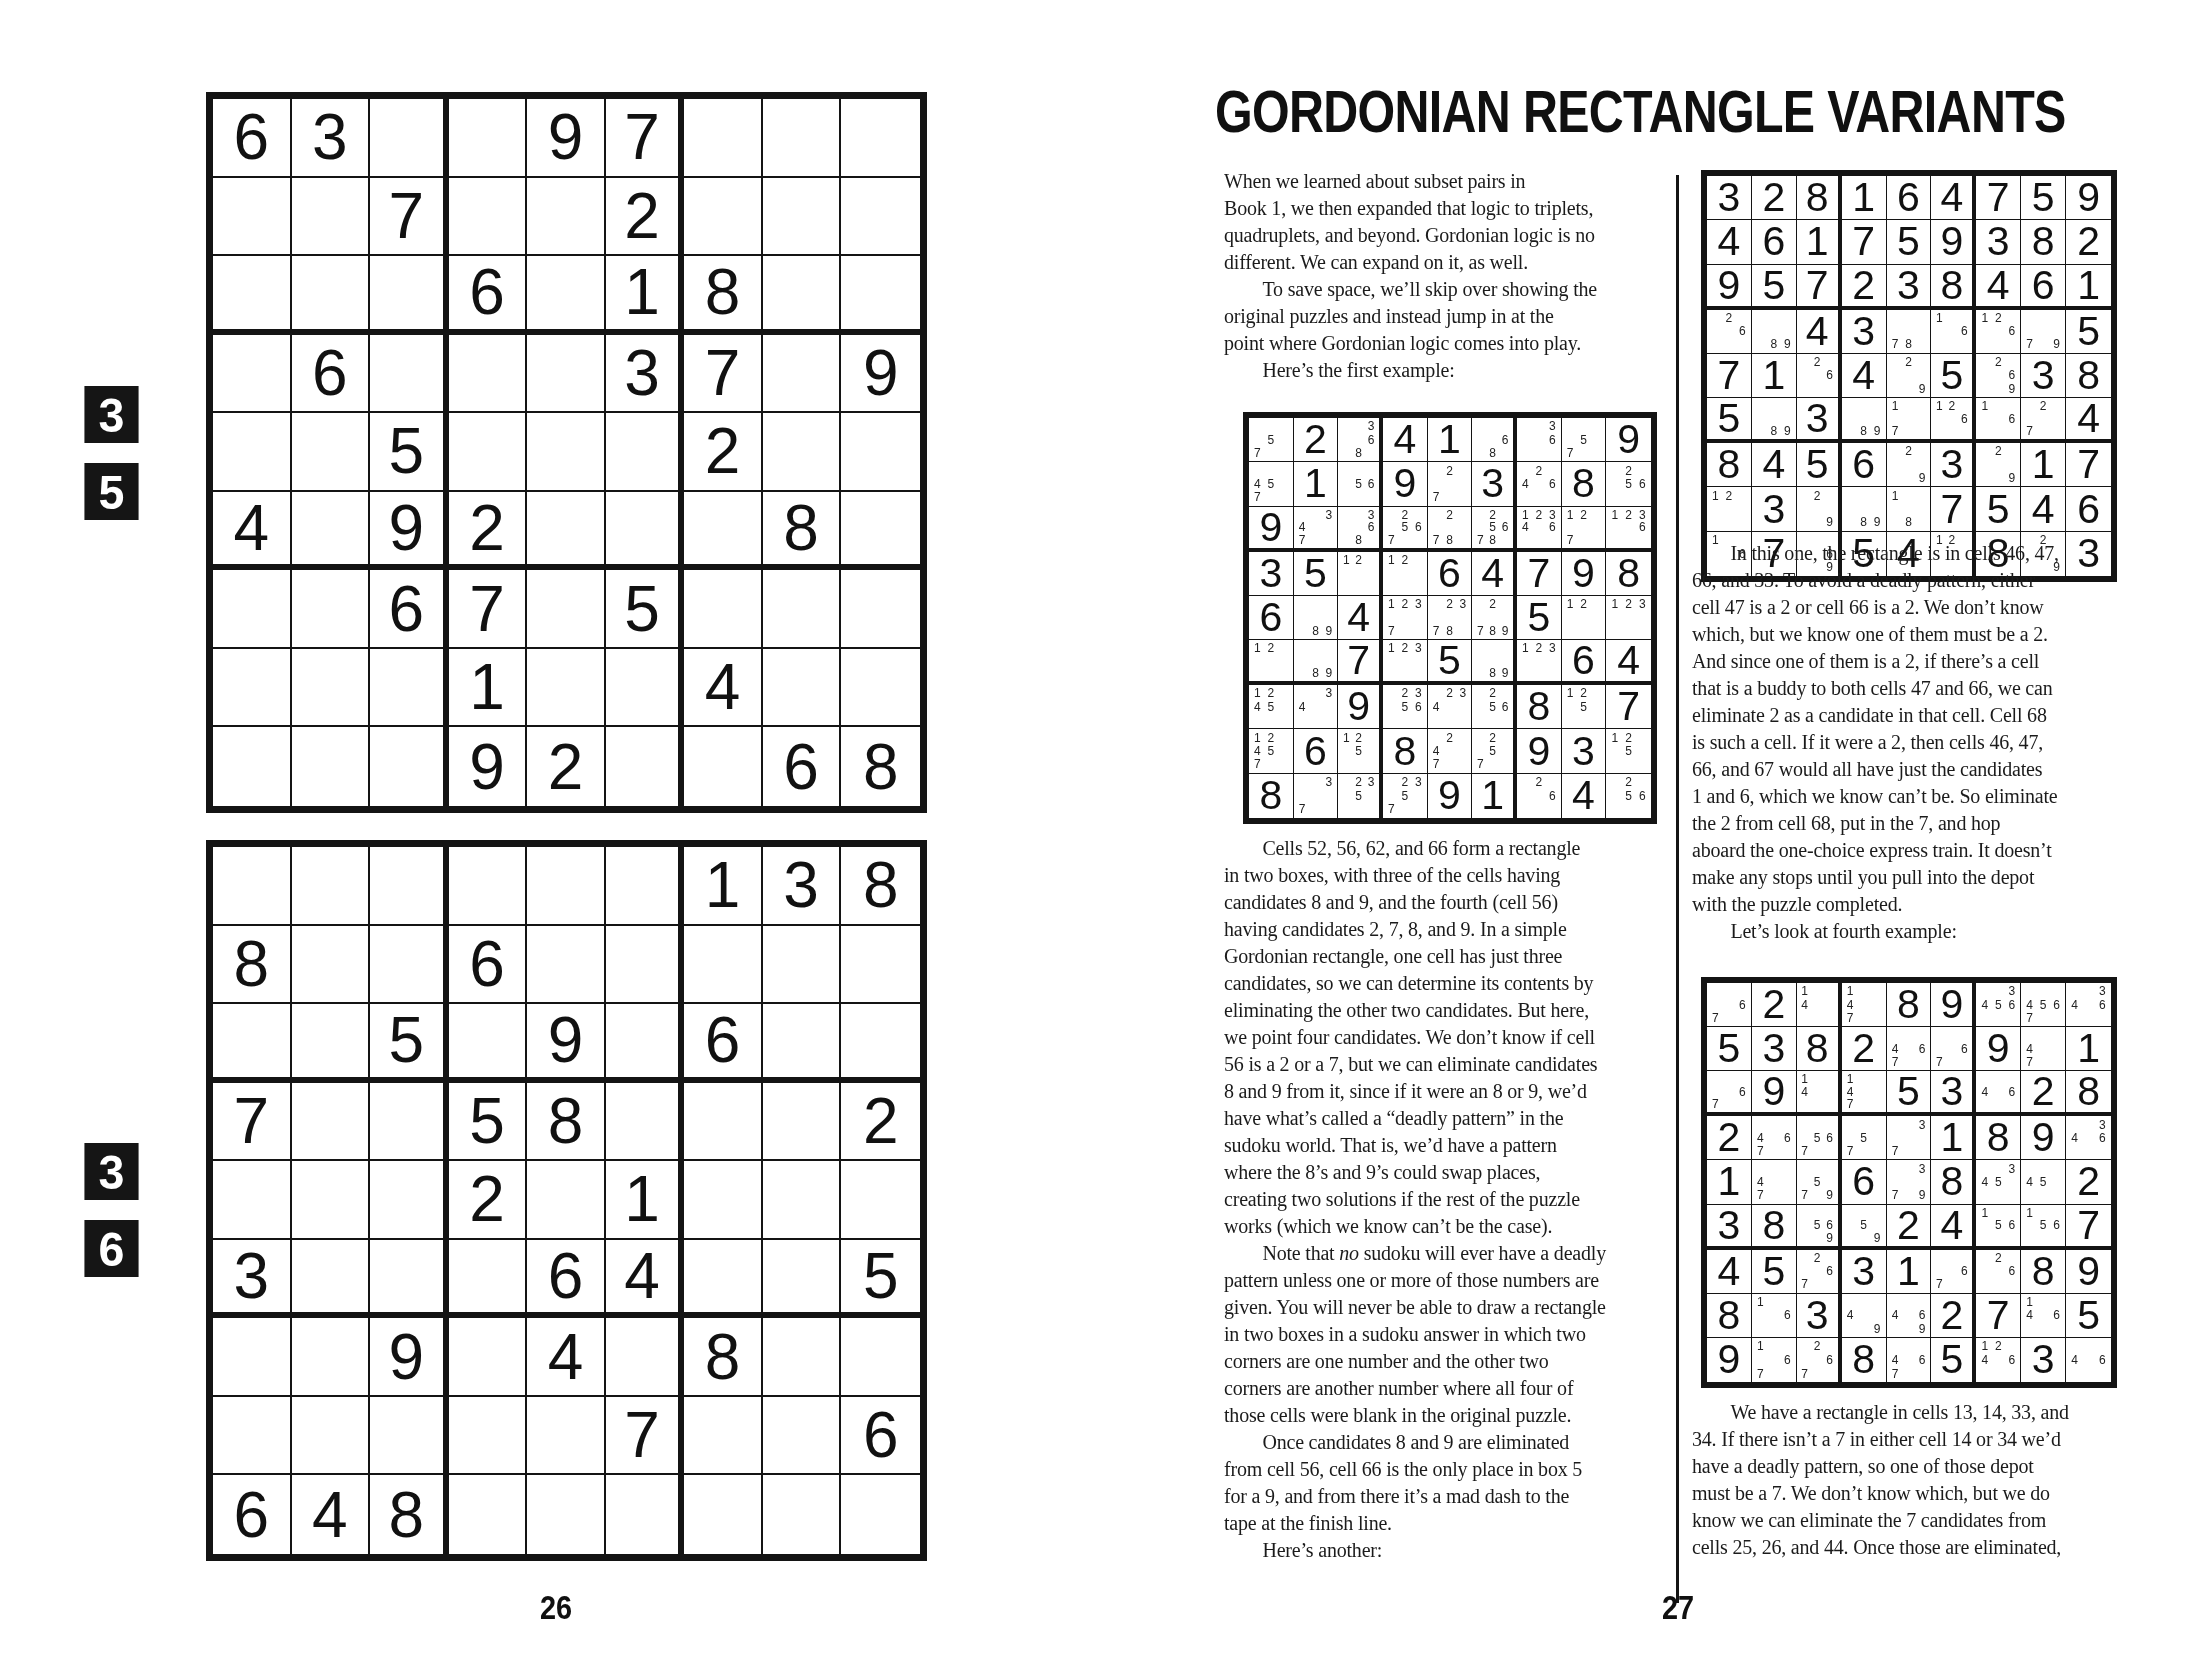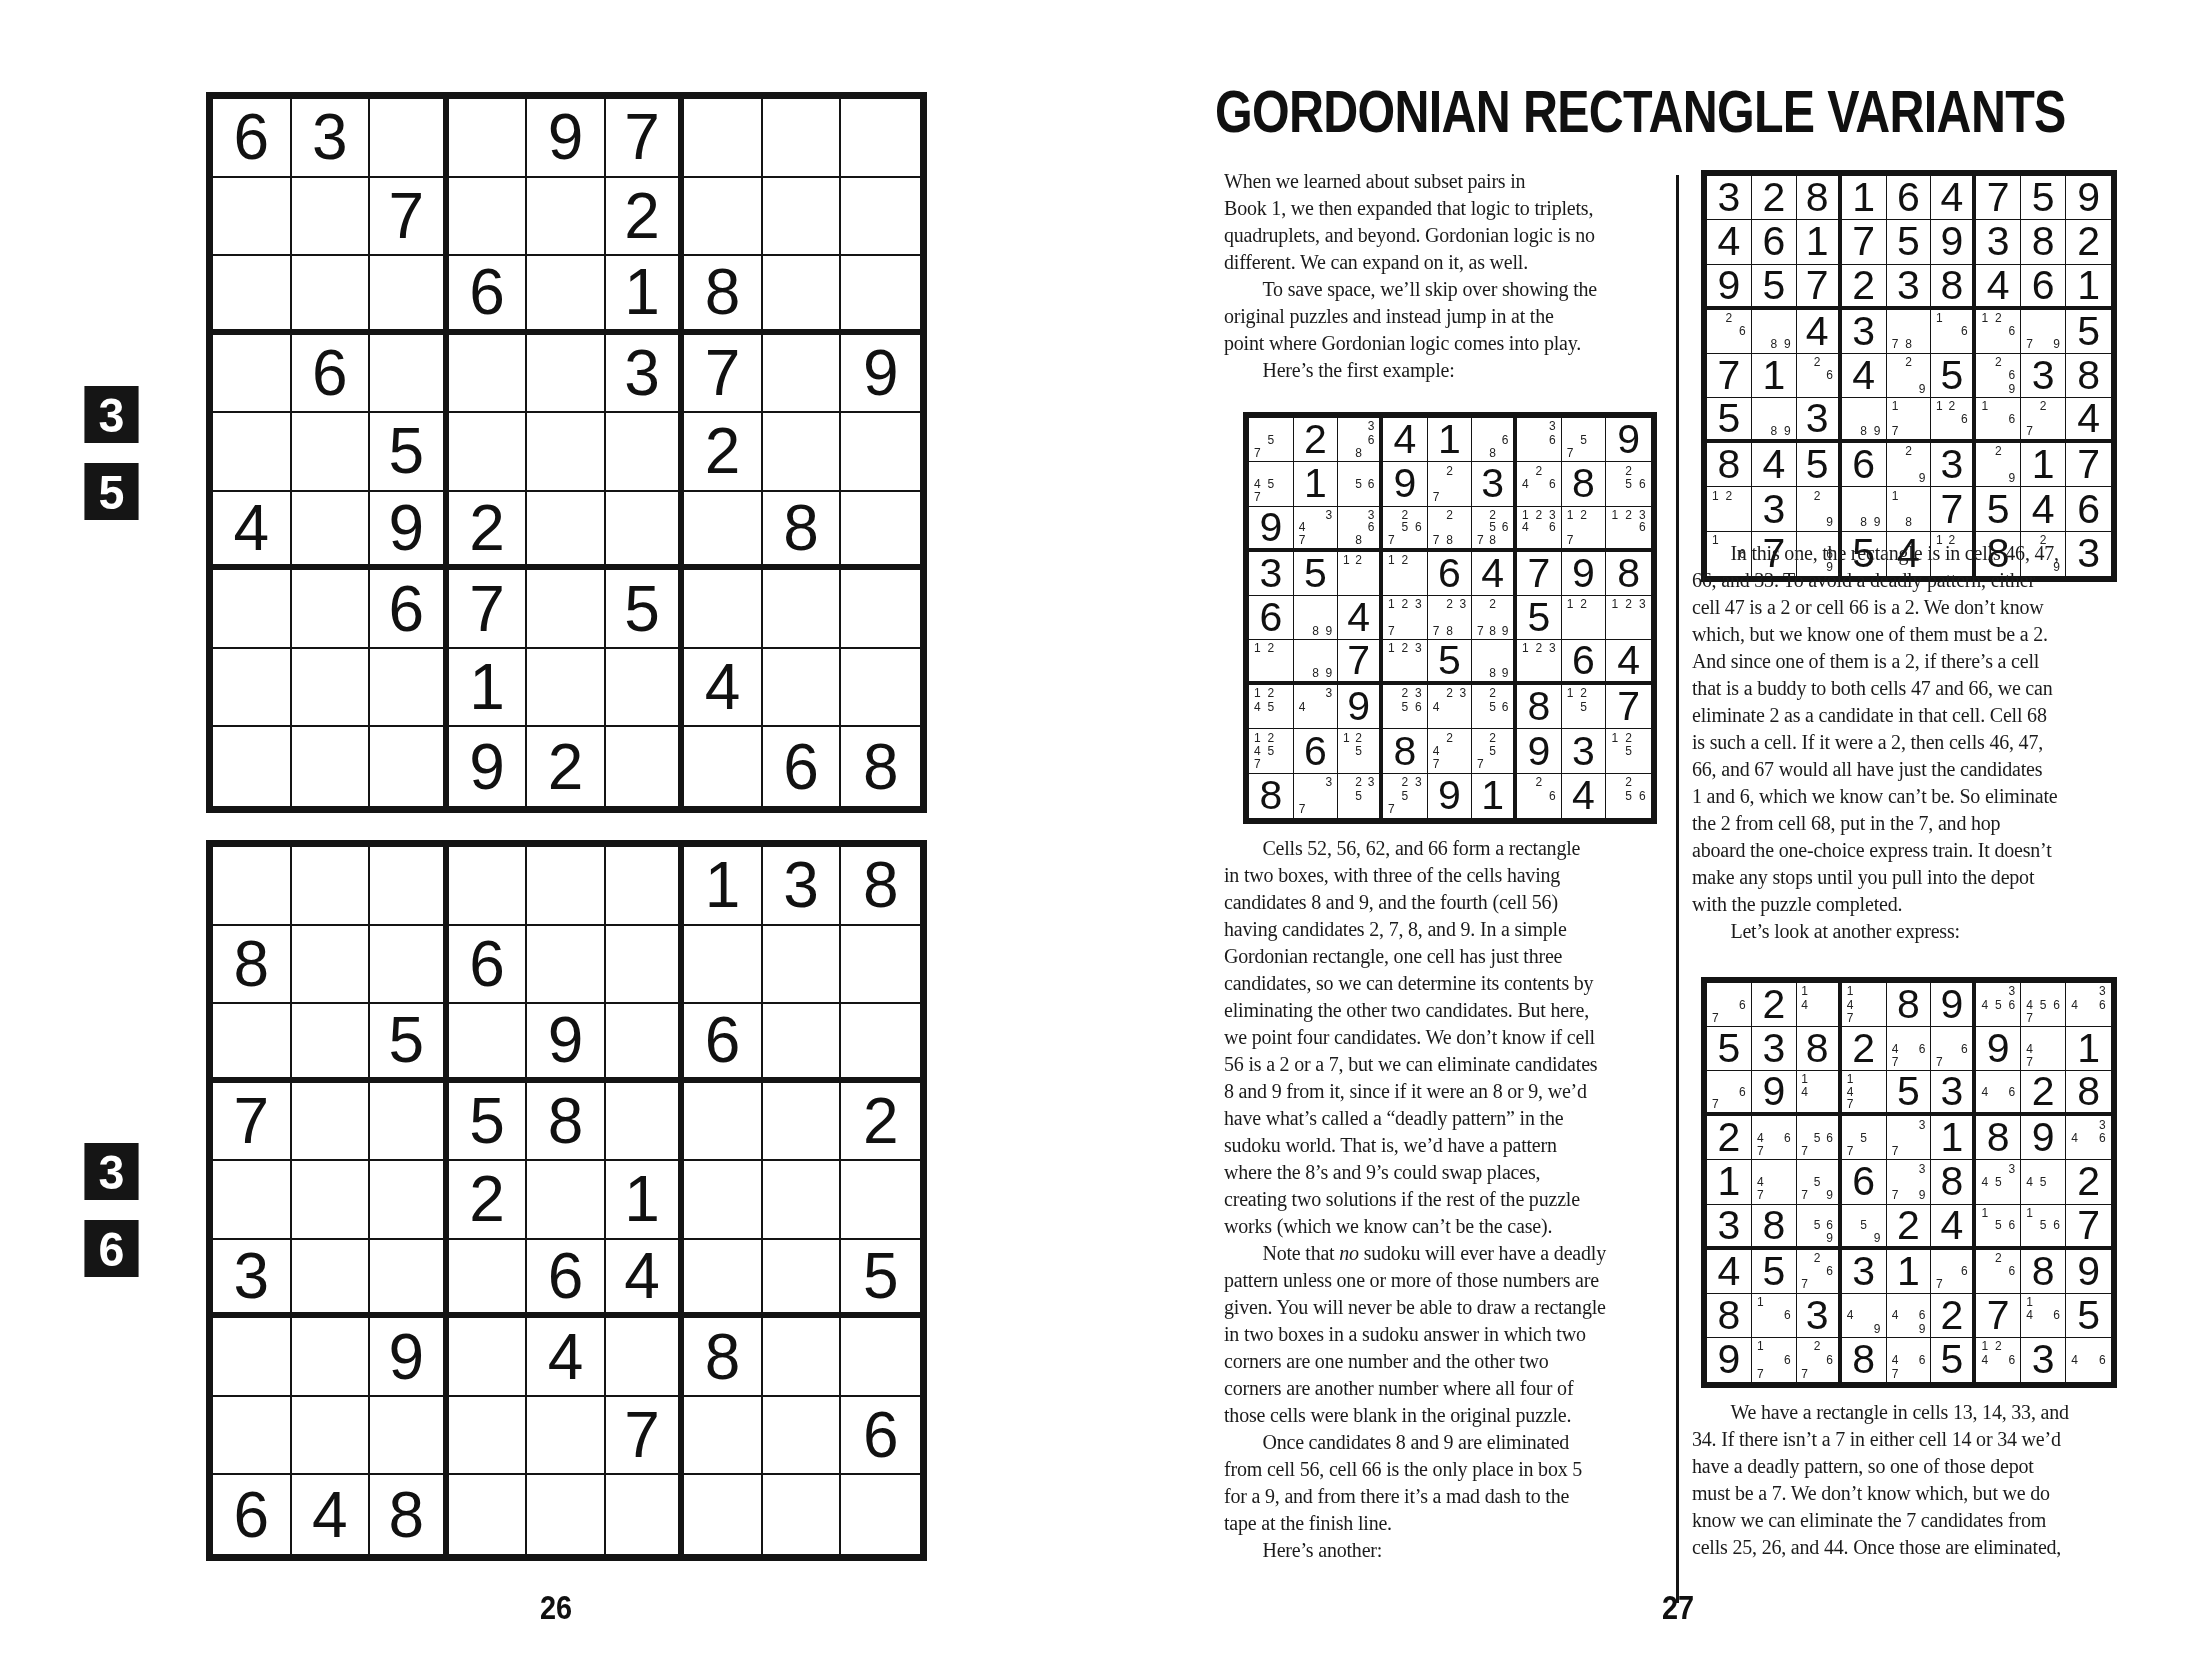--- a/index.html
+++ b/index.html
@@ -1643,21 +1643,21 @@
         <div class="tline"><span>And since one of them is a 2, if there’s a cell</span></div>
         <div class="tline"><span>that is a buddy to both cells 47 and 66, we can</span></div>
         <div class="tline"><span>eliminate 2 as a candidate in that cell. Cell 68</span></div>
         <div class="tline"><span>is such a cell. If it were a 2, then cells 46, 47,</span></div>
         <div class="tline"><span>66, and 67 would all have just the candidates</span></div>
         <div class="tline"><span>1 and 6, which we know can’t be. So eliminate</span></div>
         <div class="tline"><span>the 2 from cell 68, put in the 7, and hop</span></div>
         <div class="tline"><span>aboard the one-choice express train. It doesn’t</span></div>
         <div class="tline"><span>make any stops until you pull into the depot</span></div>
         <div class="tline"><span>with the puzzle completed.</span></div>
-        <div class="tline"><span>	Let’s look at another express:</span></div>
+        <div class="tline"><span>	Let’s look at fourth example:</span></div>
       </div>
 
     <div class="sgrid small" id="ex3">
         <div class="cell">
           <div class="cands">
             <span></span>
             <span></span>
             <span></span>
             <span></span>
             <span></span>

